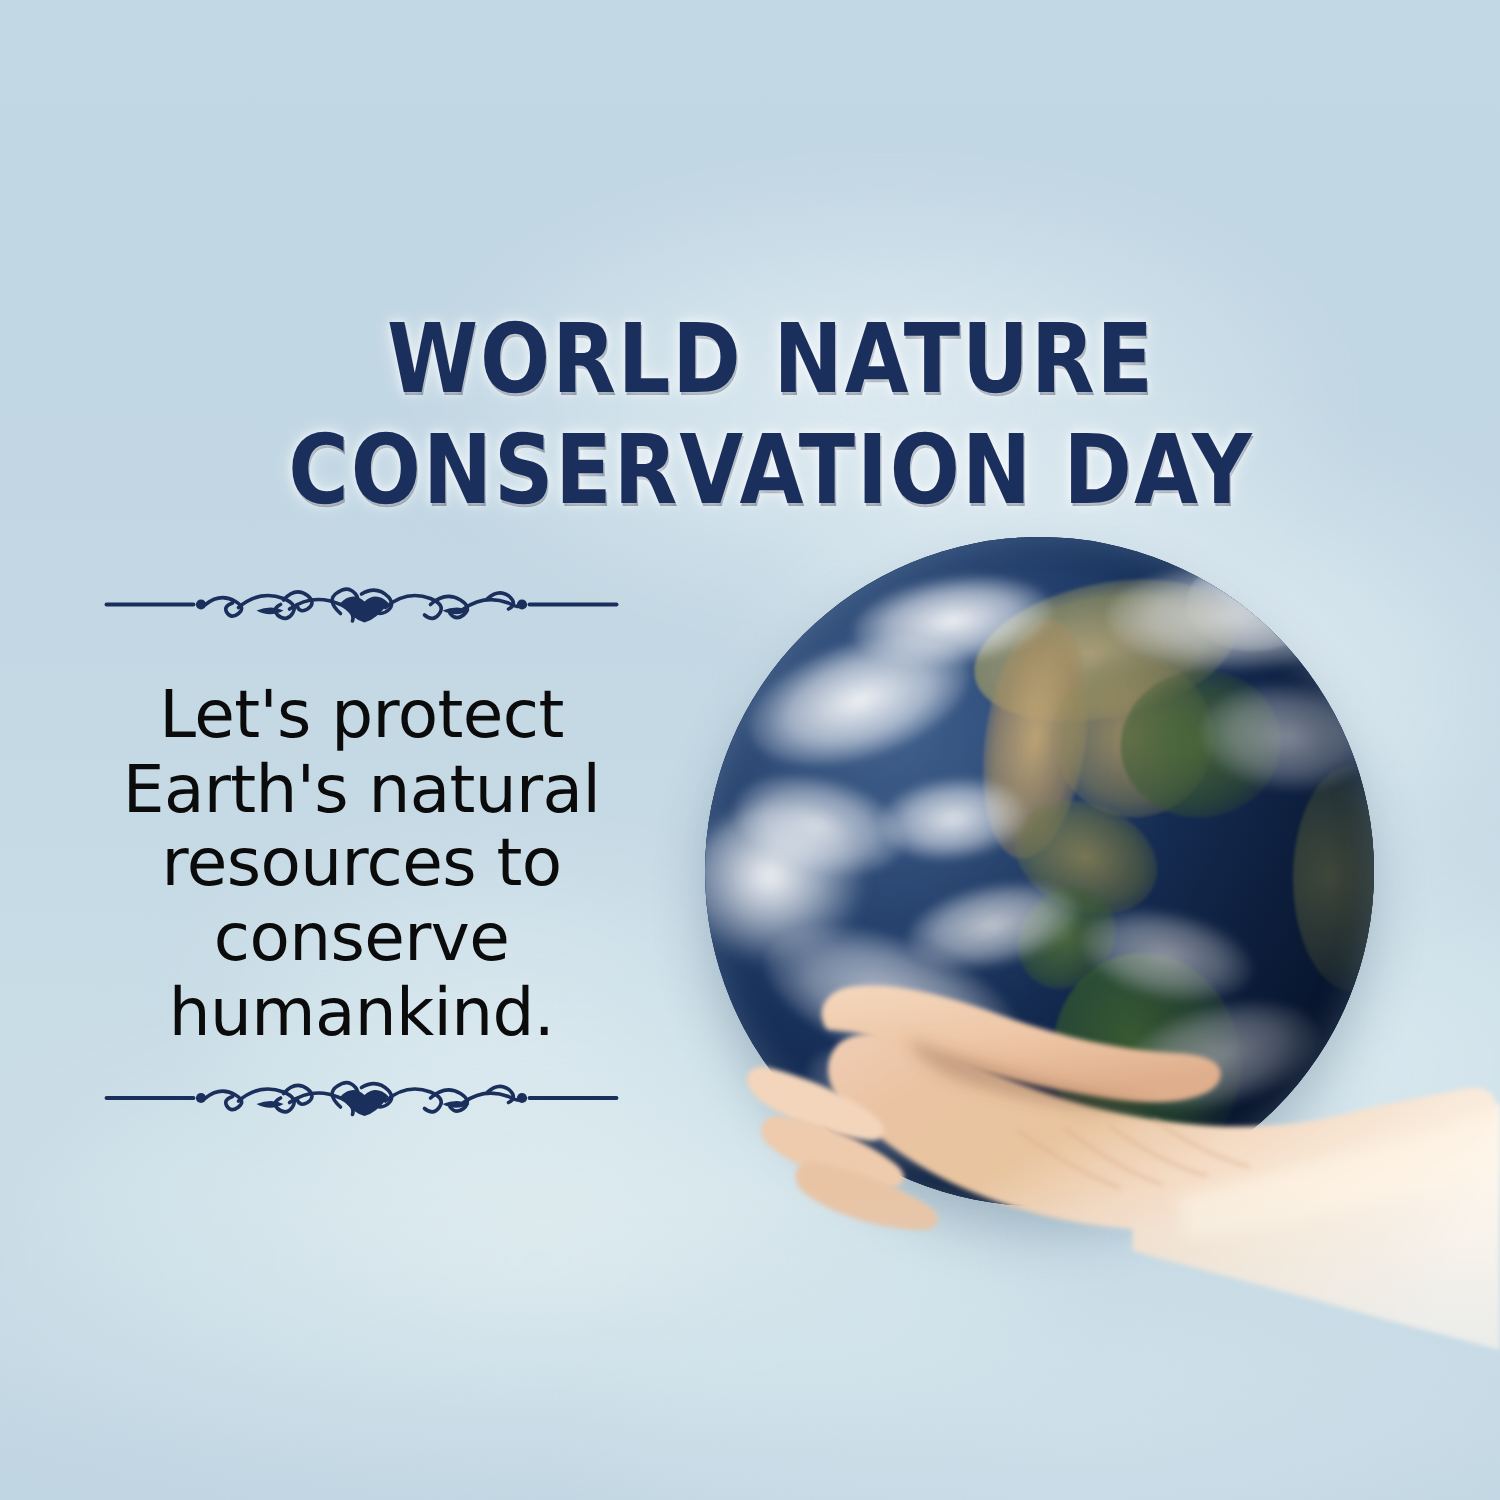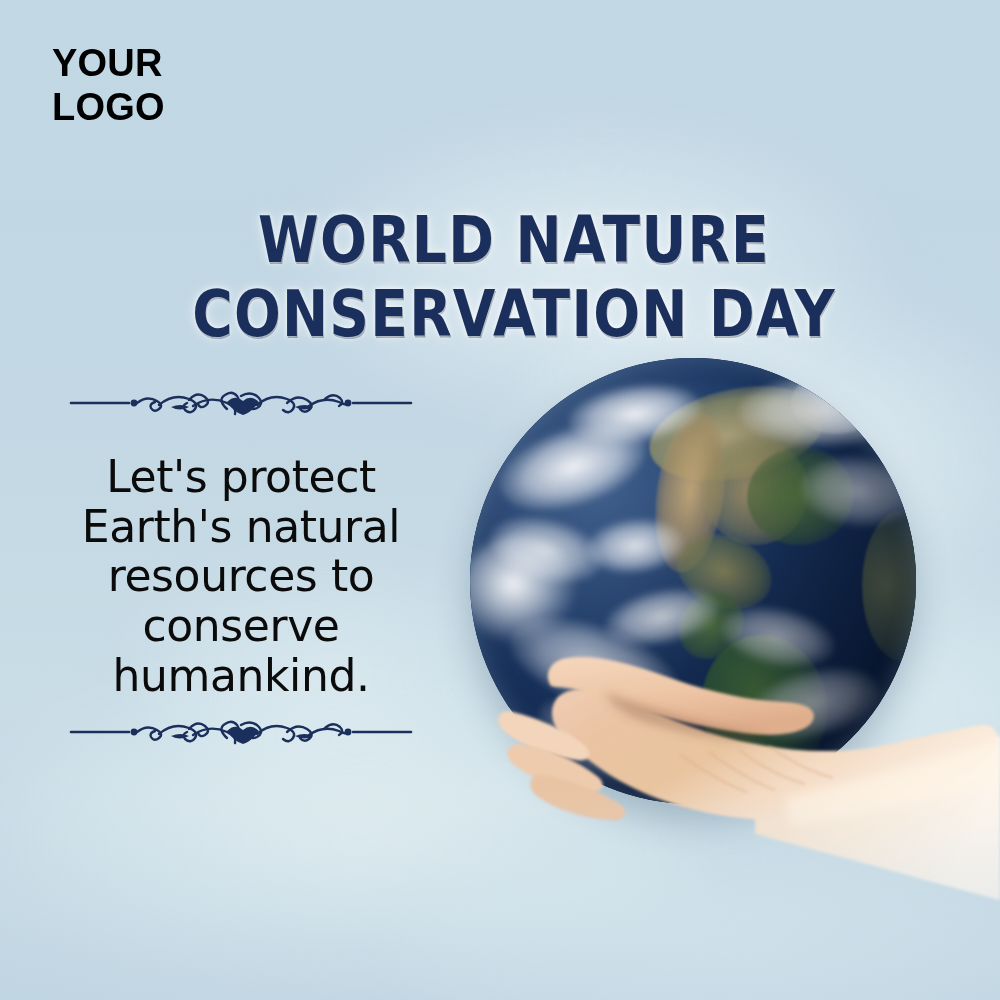--- a/index.html
+++ b/index.html
@@ -294,22 +294,20 @@
 <div id="poster">
 
   <div class="bg-base"></div>
   <div class="cloud cloud-a"></div>
   <div class="cloud cloud-b"></div>
   <div class="cloud cloud-e"></div>
   <div class="cloud cloud-f"></div>
   <div class="cloud cloud-c"></div>
   <div class="cloud cloud-d"></div>
 
-  <div class="logo">YOUR
-LOGO</div>
 
   <div class="headline">
     <span class="headline-line headline-l1">WORLD NATURE</span>
     <span class="headline-line headline-l2">CONSERVATION DAY</span>
   </div>
 
   <div class="panel">
 
     <div class="divider">
       <svg viewBox="0 0 348 34" xmlns="http://www.w3.org/2000/svg" aria-hidden="true">

